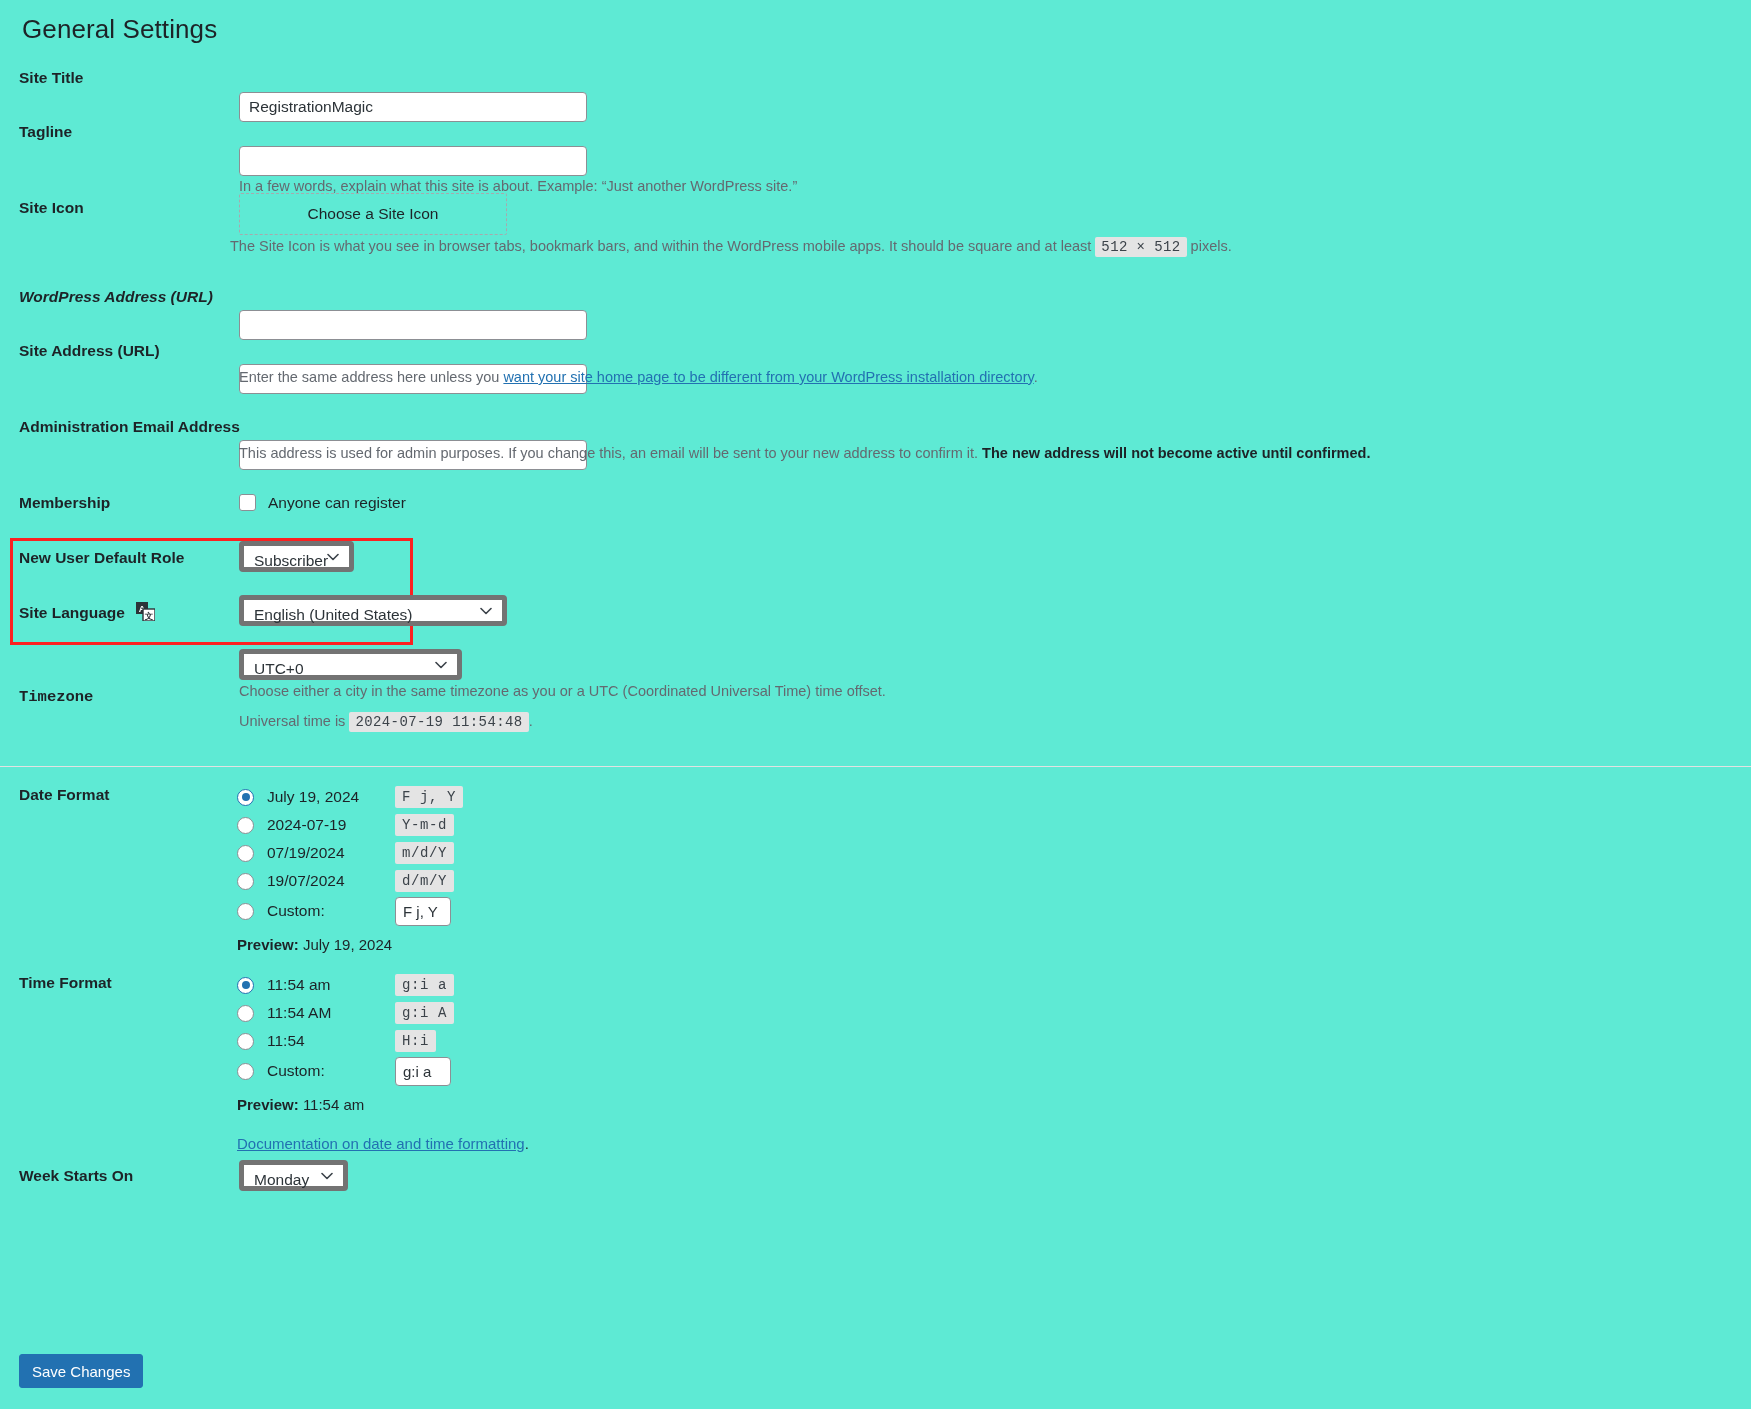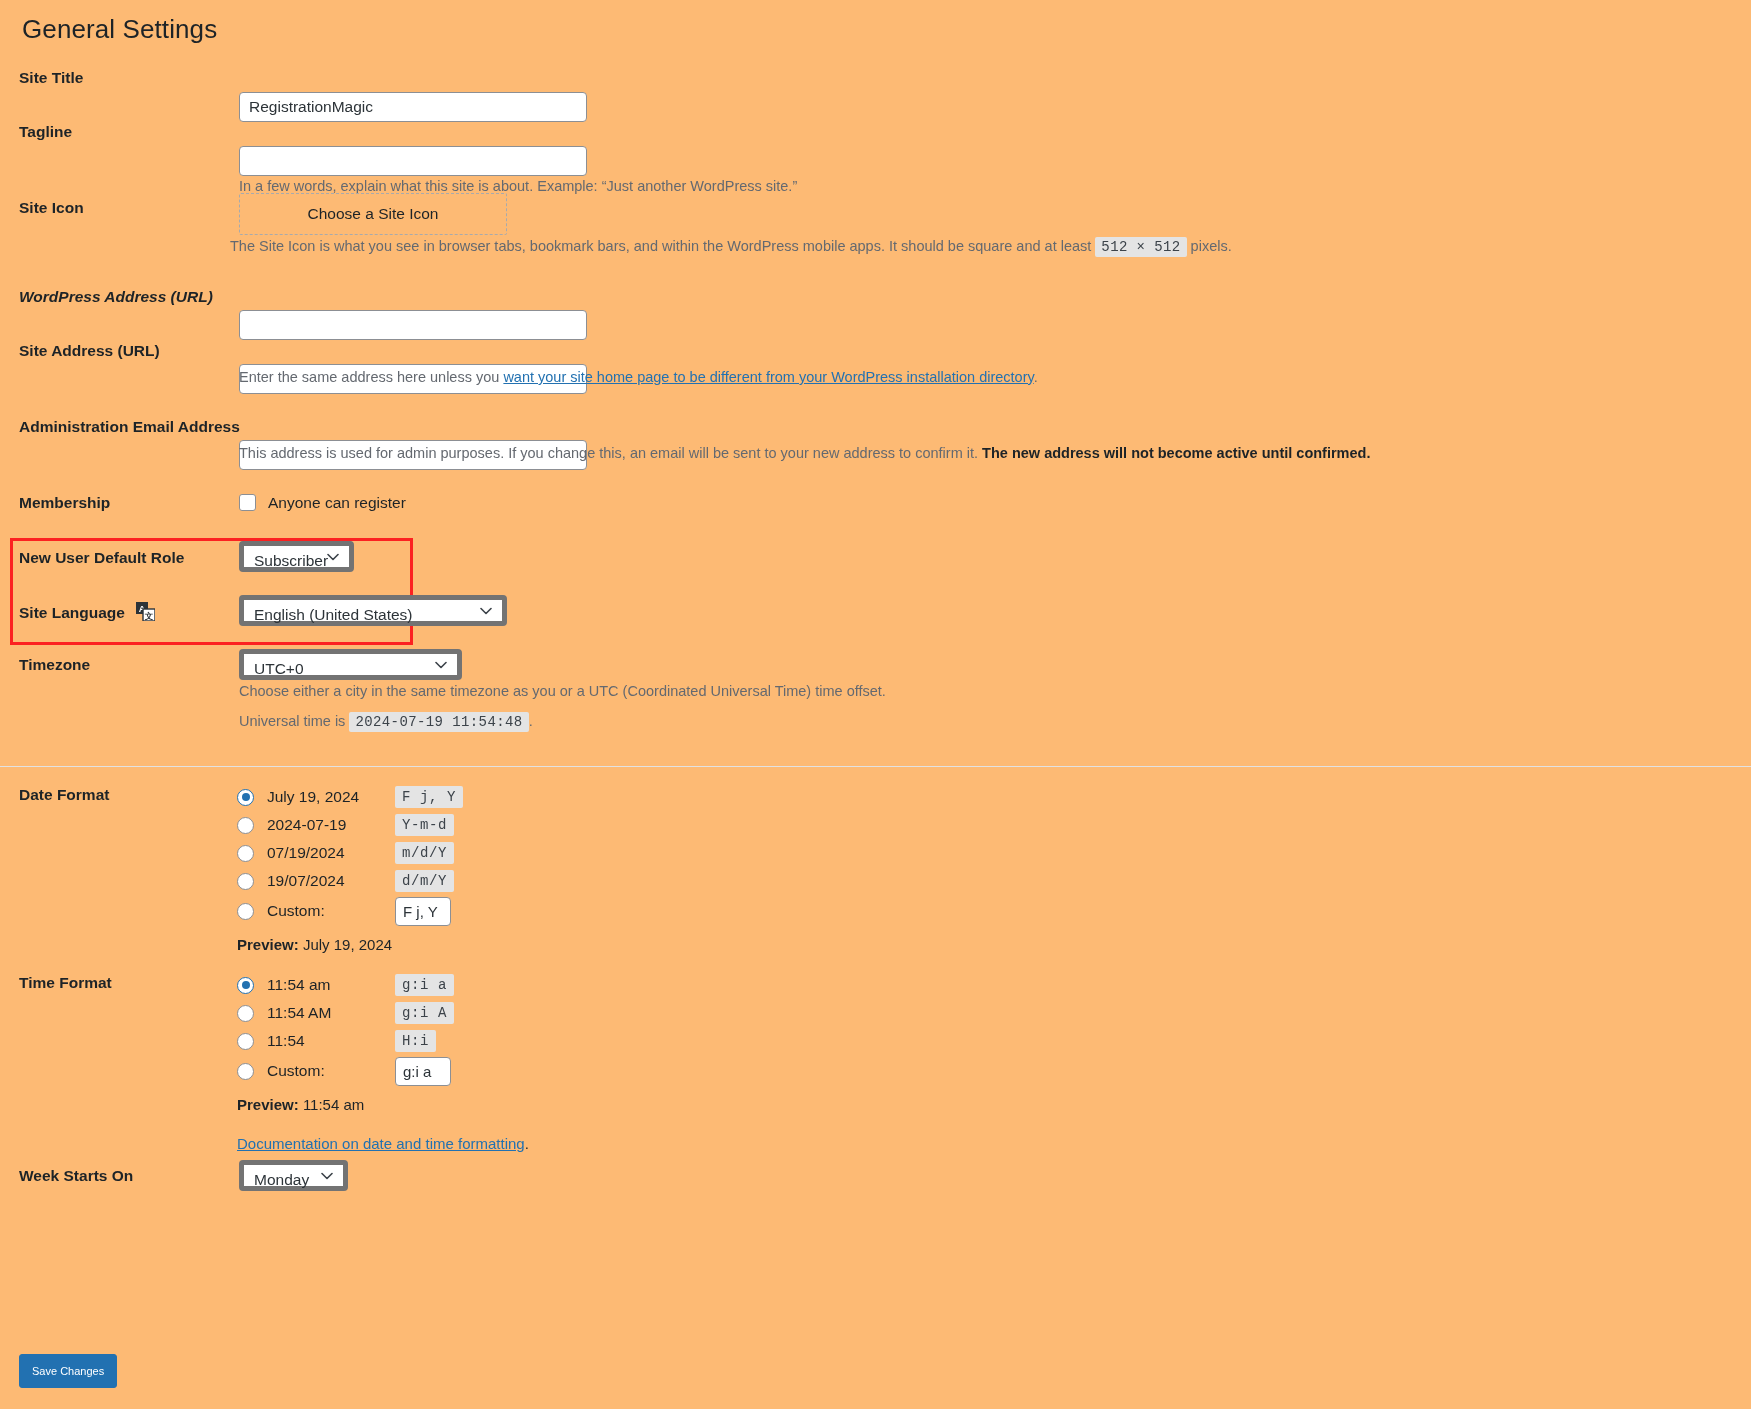--- a/index.html
+++ b/index.html
@@ -13,21 +13,21 @@
   }
   body {
     font-family: "Liberation Sans", sans-serif;
     color: #1d2327;
     font-size: 15.5px;
   }
   .wrap {
     position: relative;
     width: 1751px;
     height: 1409px;
-    background: #fdba74;
+    background: #5eead4;
   }
 
   
   .hr-sep {
     position: absolute;
     left: 0;
     right: 0;
     height: 1px;
     background: #e2e2e2;
   }
@@ -218,21 +218,21 @@
   .preview b { font-weight: bold; }
 
   .save-btn {
     position: absolute;
     left: 19px;
     background: #2271b1;
     color: #ffffff;
     border: 1px solid #2271b1;
     border-radius: 3px;
     font-family: "Liberation Sans", sans-serif;
-    font-size: 11px;
+    font-size: 15px;
     padding: 0 12px;
     height: 34px;
     cursor: pointer;
   }
 
   
   .hl-box {
     position: absolute;
     border: 3px solid #fc2121;
     pointer-events: none;
@@ -320,21 +320,21 @@
     <div class="sel" style="width:268px;">
       <span>English (United States)</span>
       <span class="chev">
         <svg width="12" height="8" viewBox="0 0 12 8">
             <path d="M1 1.5 L6 6.5 L11 1.5" stroke="#3c434a" stroke-width="1.6" fill="none" stroke-linecap="round" stroke-linejoin="round"></path>
           </svg>
       </span>
     </div>
   </div>
 
-  <div class="lbl" style="top:656px;">Timezone</div>
+  <div class="lbl" style="top:688px;font-family:Liberation Mono, monospace;">Timezone</div>
   <div class="row" style="top:649px; left:239px;">
     <div class="sel" style="width:223px;">
       <span>UTC+0</span>
       <span class="chev">
         <svg width="12" height="8" viewBox="0 0 12 8">
             <path d="M1 1.5 L6 6.5 L11 1.5" stroke="#3c434a" stroke-width="1.6" fill="none" stroke-linecap="round" stroke-linejoin="round"></path>
           </svg>
       </span>
     </div>
   </div>

